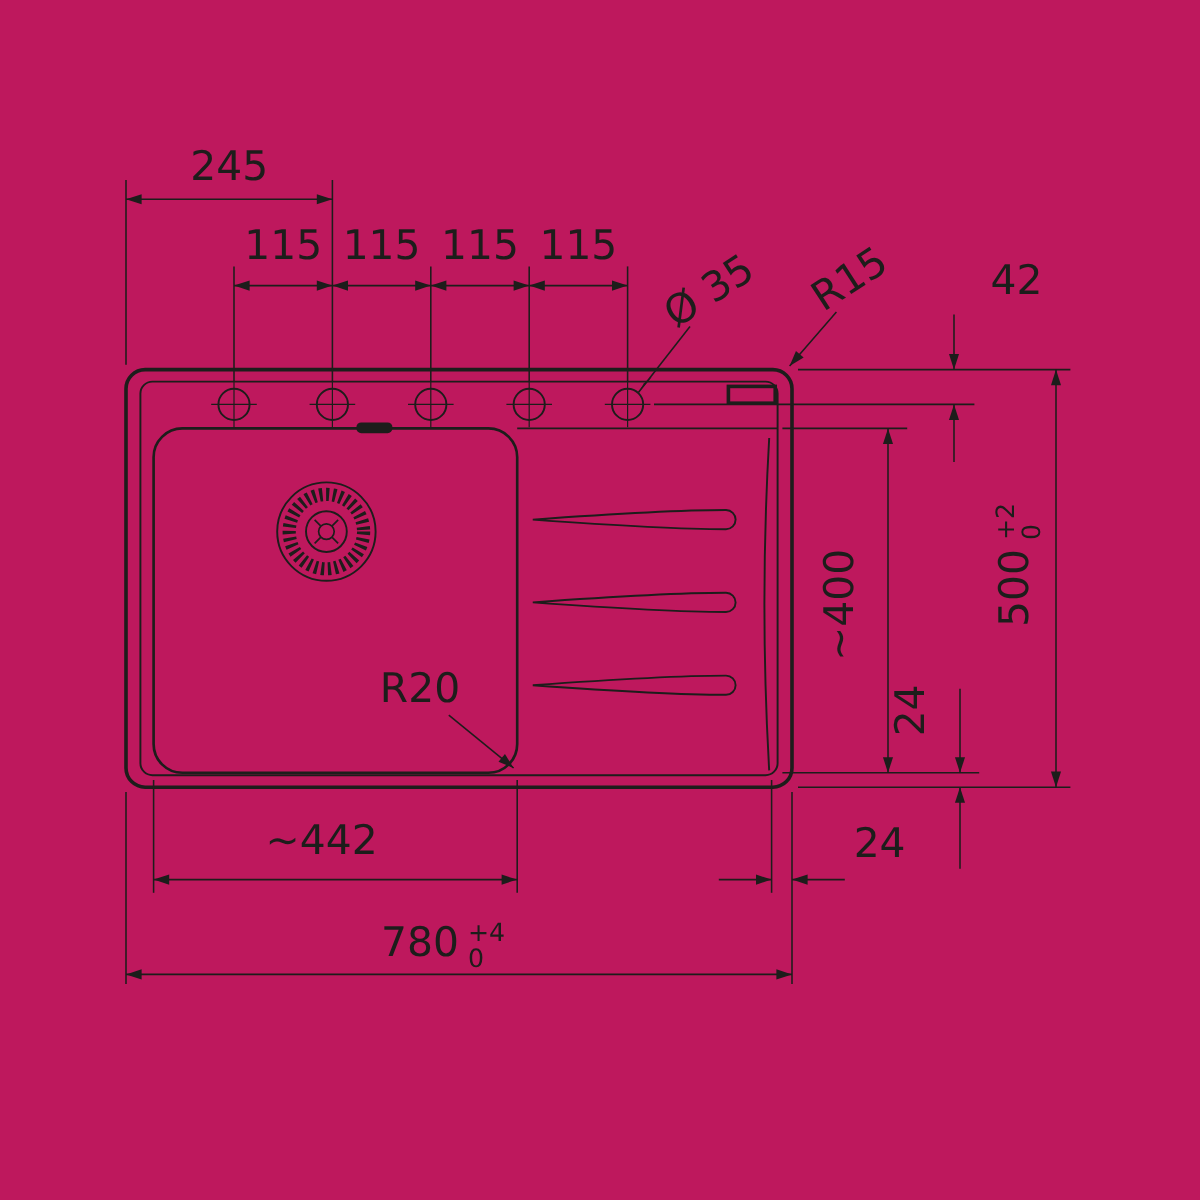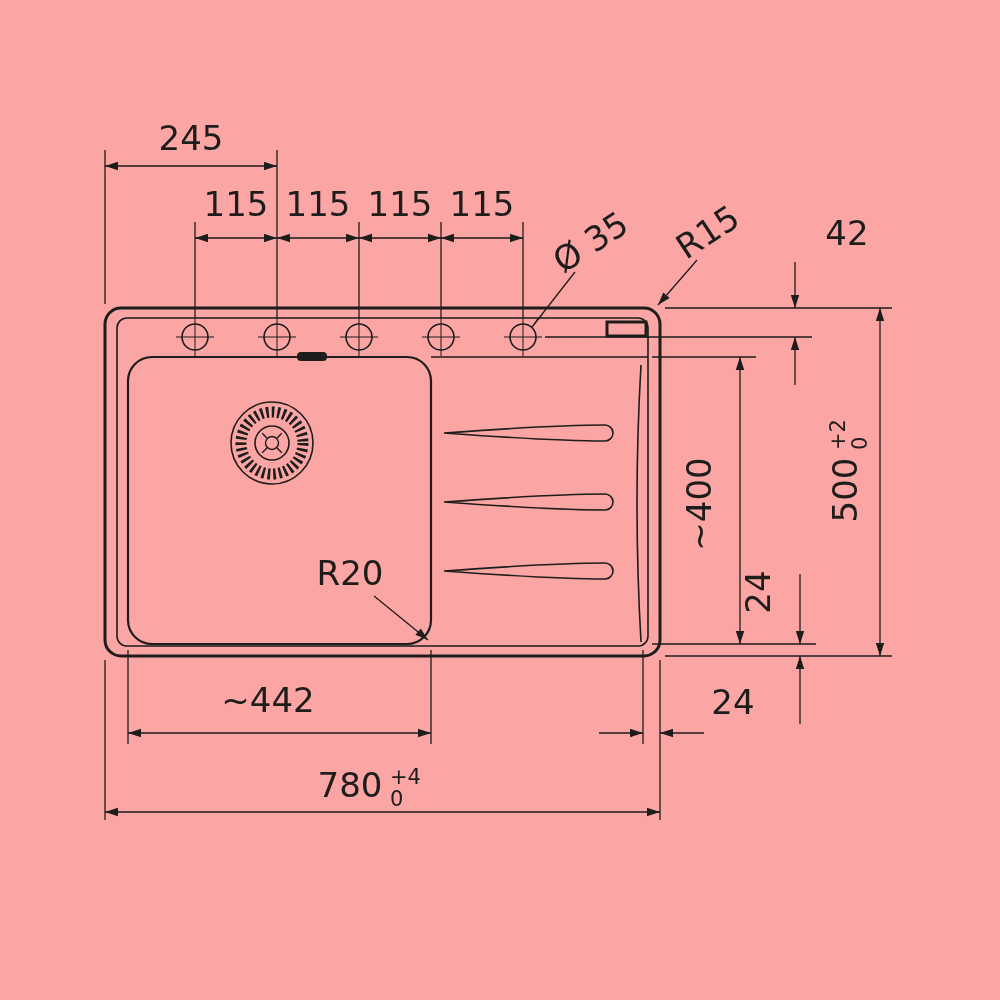--- a/index.html
+++ b/index.html
@@ -1,16 +1,16 @@
 <!DOCTYPE html>
 <html><head>
 <meta charset="utf-8">
 <style>
   html,body{margin:0;padding:0;background:#ffffff;}
-  .canvas{width:1000px;height:1000px;background:#fca5a5;position:relative;overflow:hidden;}
+  .canvas{width:1000px;height:1000px;background:#be185d;position:relative;overflow:hidden;}
   svg{display:block;}
   svg text{font-family:"DejaVu Sans","Liberation Sans",sans-serif;fill:#1d1d1b;}
   .t{font-size:34px;}
   .ts{font-size:21px;}
   .ln{stroke:#1d1d1b;stroke-width:1.3;fill:none;}
   .s3{stroke:#1d1d1b;stroke-width:3;fill:none;}
   .s2{stroke:#1d1d1b;stroke-width:1.6;fill:none;}
   .sb{stroke:#1d1d1b;stroke-width:2.2;fill:none;}
   .ar{fill:#1d1d1b;stroke:none;}
 </style>

